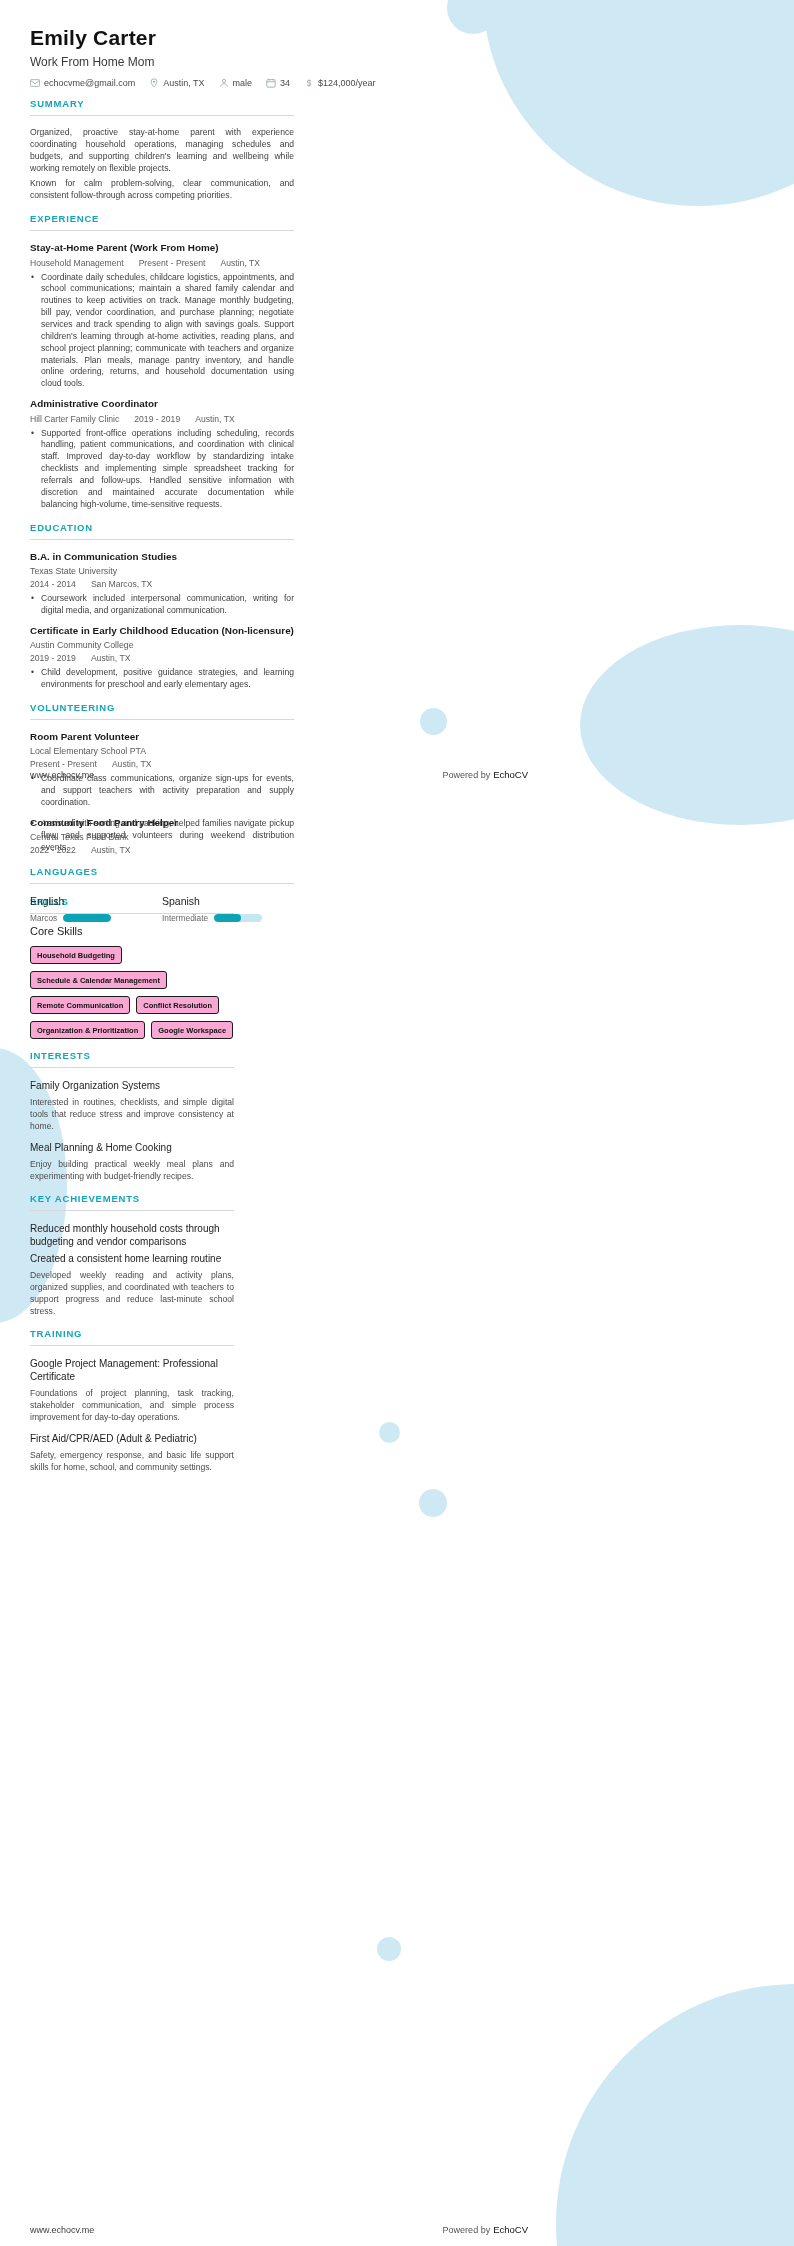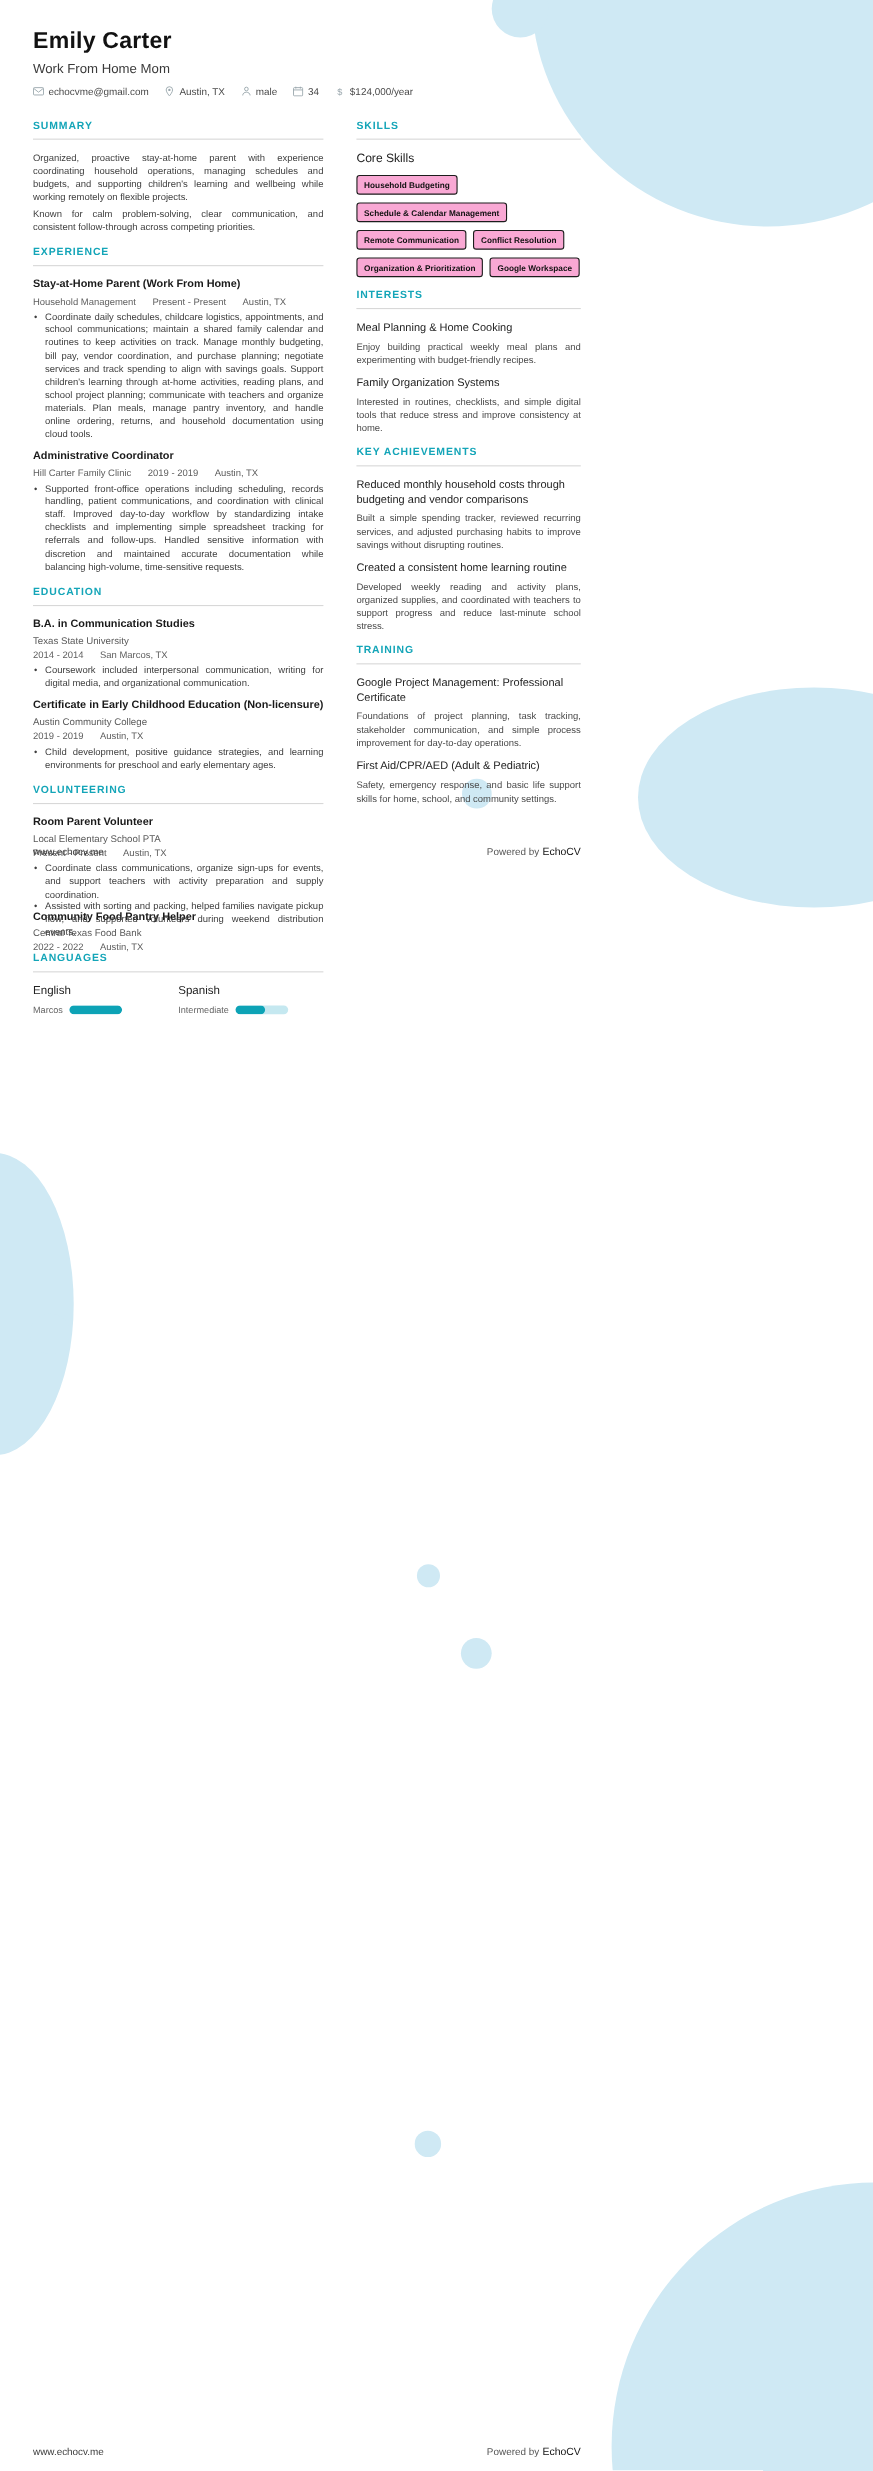--- a/index.html
+++ b/index.html
@@ -29,21 +29,21 @@
   .content { position:absolute; left:30px; top:0; width:498px; z-index:1; }
 
   
   .name { margin:26px 0 0 0; font-size:21px; font-weight:600; color:#121212; letter-spacing:.2px; }
   .subtitle { margin-top:5px; font-size:12px; color:#3a3a3a; }
   .contact { margin-top:9px; display:flex; align-items:center; gap:14px; font-size:9px; color:#4a4a4a; }
   .c-item { display:inline-flex; align-items:flex-end; gap:4px; }
   .c-item svg { display:block; }
 
   
-  .cols { display:flex; gap:30px; margin-top:21px; }
+  .cols { display:flex; gap:30px; margin-top:10px;flex-direction:column; }
   .col-left { width:264px; flex:0 0 264px; }
   .col-right { width:204px; flex:0 0 204px; }
 
   .sec { margin-bottom:11px; }
   .sec-head {
     color:var(--accent,#14a5b8);
     font-size:9.5px; font-weight:700; letter-spacing:.8px;
     padding-bottom:6px; border-bottom:1px solid #d8d8d8; margin-bottom:11px;
   }
   .para { margin:0 0 4px 0; font-size:8.6px; line-height:1.38; color:#3e3e3e; text-align:justify; }
@@ -261,34 +261,33 @@
             <span class="chip">Remote Communication</span>
             <span class="chip">Conflict Resolution</span>
             <span class="chip">Organization &amp; Prioritization</span>
             <span class="chip">Google Workspace</span>
           </div>
         </section>
 
         <section class="sec">
           <div class="sec-head">INTERESTS</div>
           <div class="item">
+            <div class="item-title">Family Organization Systems</div>
+            <div class="item-body">Interested in routines, checklists, and simple digital tools that reduce stress and improve consistency at home.</div>
+          </div>
+          <div class="item">
             <div class="item-title">Meal Planning &amp; Home Cooking</div>
             <div class="item-body">Enjoy building practical weekly meal plans and experimenting with budget-friendly recipes.</div>
           </div>
-          <div class="item">
-            <div class="item-title">Family Organization Systems</div>
-            <div class="item-body">Interested in routines, checklists, and simple digital tools that reduce stress and improve consistency at home.</div>
-          </div>
         </section>
 
         <section class="sec">
           <div class="sec-head">KEY ACHIEVEMENTS</div>
           <div class="item">
             <div class="item-title">Reduced monthly household costs through budgeting and vendor comparisons</div>
-            <div class="item-body">Built a simple spending tracker, reviewed recurring services, and adjusted purchasing habits to improve savings without disrupting routines.</div>
           </div>
           <div class="item">
             <div class="item-title">Created a consistent home learning routine</div>
             <div class="item-body">Developed weekly reading and activity plans, organized supplies, and coordinated with teachers to support progress and reduce last-minute school stress.</div>
           </div>
         </section>
 
         <section class="sec">
           <div class="sec-head">TRAINING</div>
           <div class="item">

